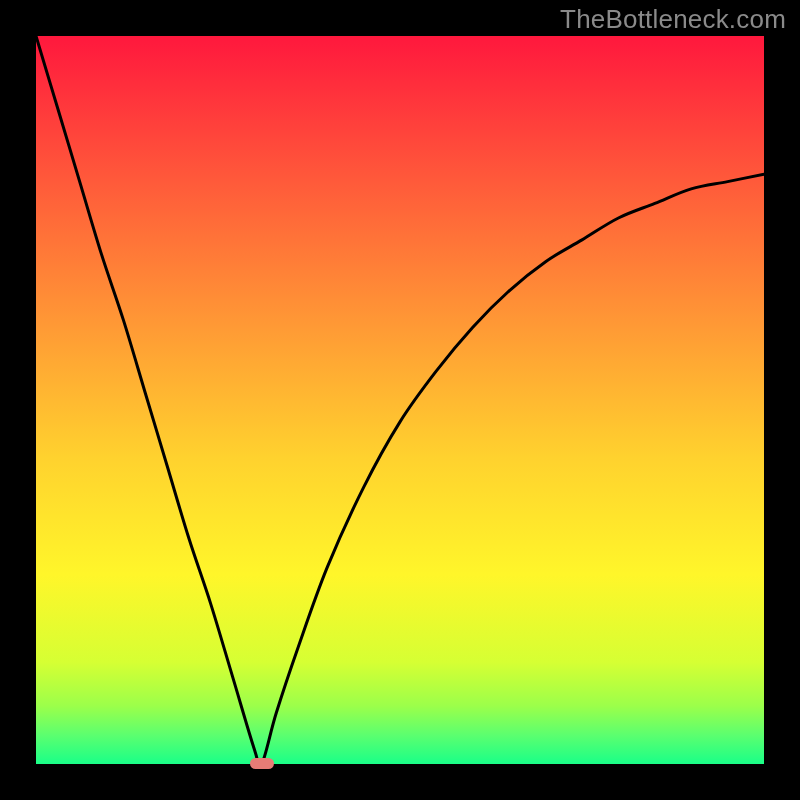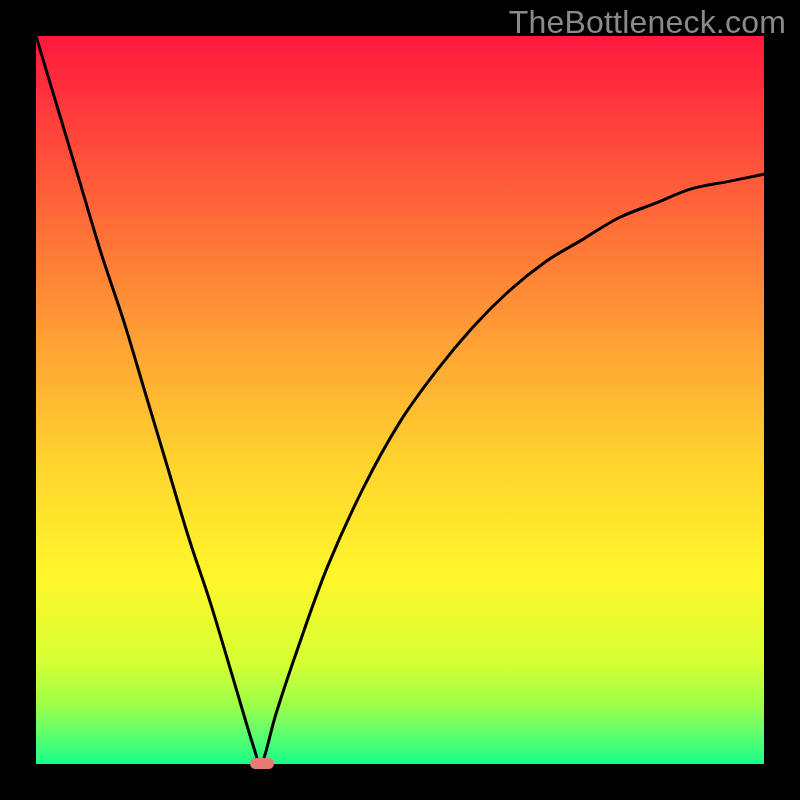--- a/index.html
+++ b/index.html
@@ -14,21 +14,21 @@
     position: relative;
     width: 800px;
     height: 800px;
     background: #000000;
   }
   .watermark {
     position: absolute;
     top: 4px;
     right: 14px;
     color: #8a8a8a;
-    font-size: 32px;
+    font-size: 26px;
     font-weight: 400;
     letter-spacing: 0.2px;
     z-index: 20;
   }
   .plot-wrap {
     position: absolute;
     left: 36px;
     top: 36px;
     width: 728px;
     height: 728px;

